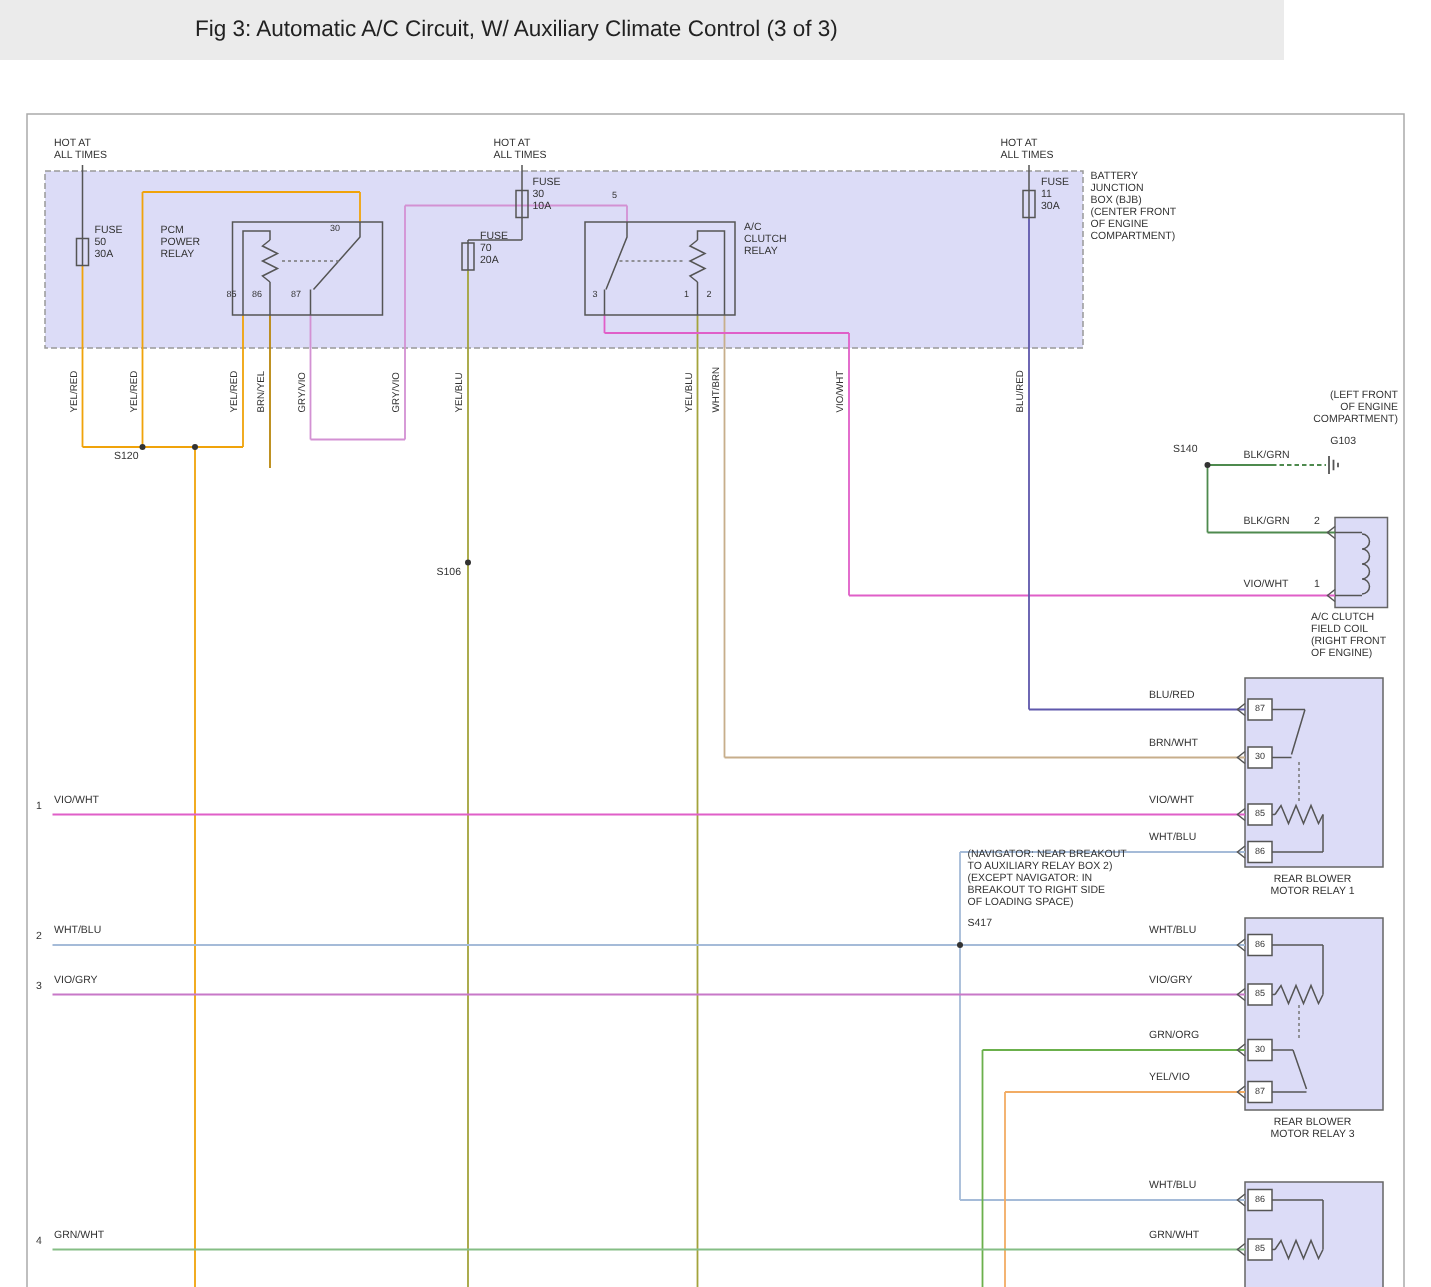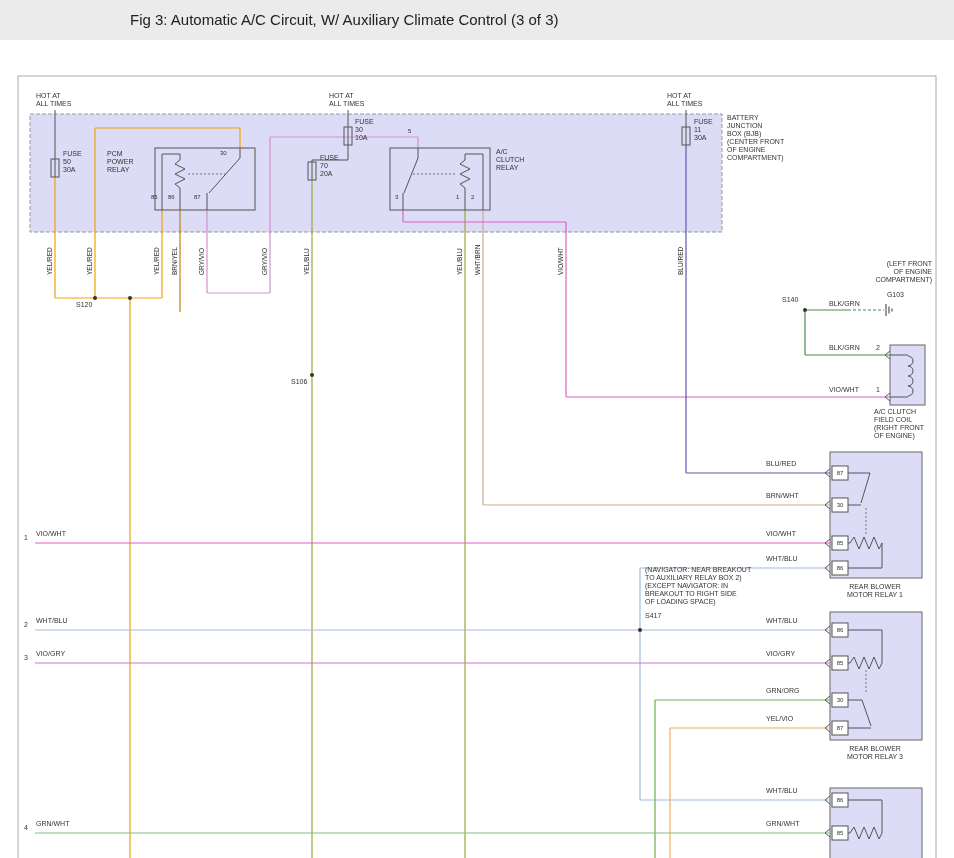--- a/index.html
+++ b/index.html
@@ -1,19 +1,19 @@
 <!DOCTYPE html>
 <html><head>
 <meta charset="utf-8">
 <style>
   html,body{margin:0;padding:0;background:#fff;}
   #page{position:relative;width:954px;height:858px;background:#fff;overflow:hidden;
         font-family:"Liberation Sans", sans-serif;}
   #wires-svg{position:absolute;left:0;top:0;}
-  .titlebar{position:absolute;left:0;top:0;width:954px;height:40px;background:#ebebeb;}
+  .titlebar{position:absolute;left:0;top:0;width:856px;height:40px;background:#ebebeb;}
   .title{position:absolute;left:130px;top:11px;font-size:15px;color:#222;}
   .lbl{position:absolute;font-size:7px;line-height:1.15;color:#333;white-space:pre-line;}
   .s6{font-size:6px;}
   .r{text-align:right;}
   .c{text-align:center;}
   .vlabel{position:absolute;font-size:6.5px;color:#333;white-space:nowrap;
           transform:rotate(-90deg);transform-origin:0 0;}
   .pin{position:absolute;width:16px;text-align:center;font-size:6px;color:#333;}
 </style>
 </head>

